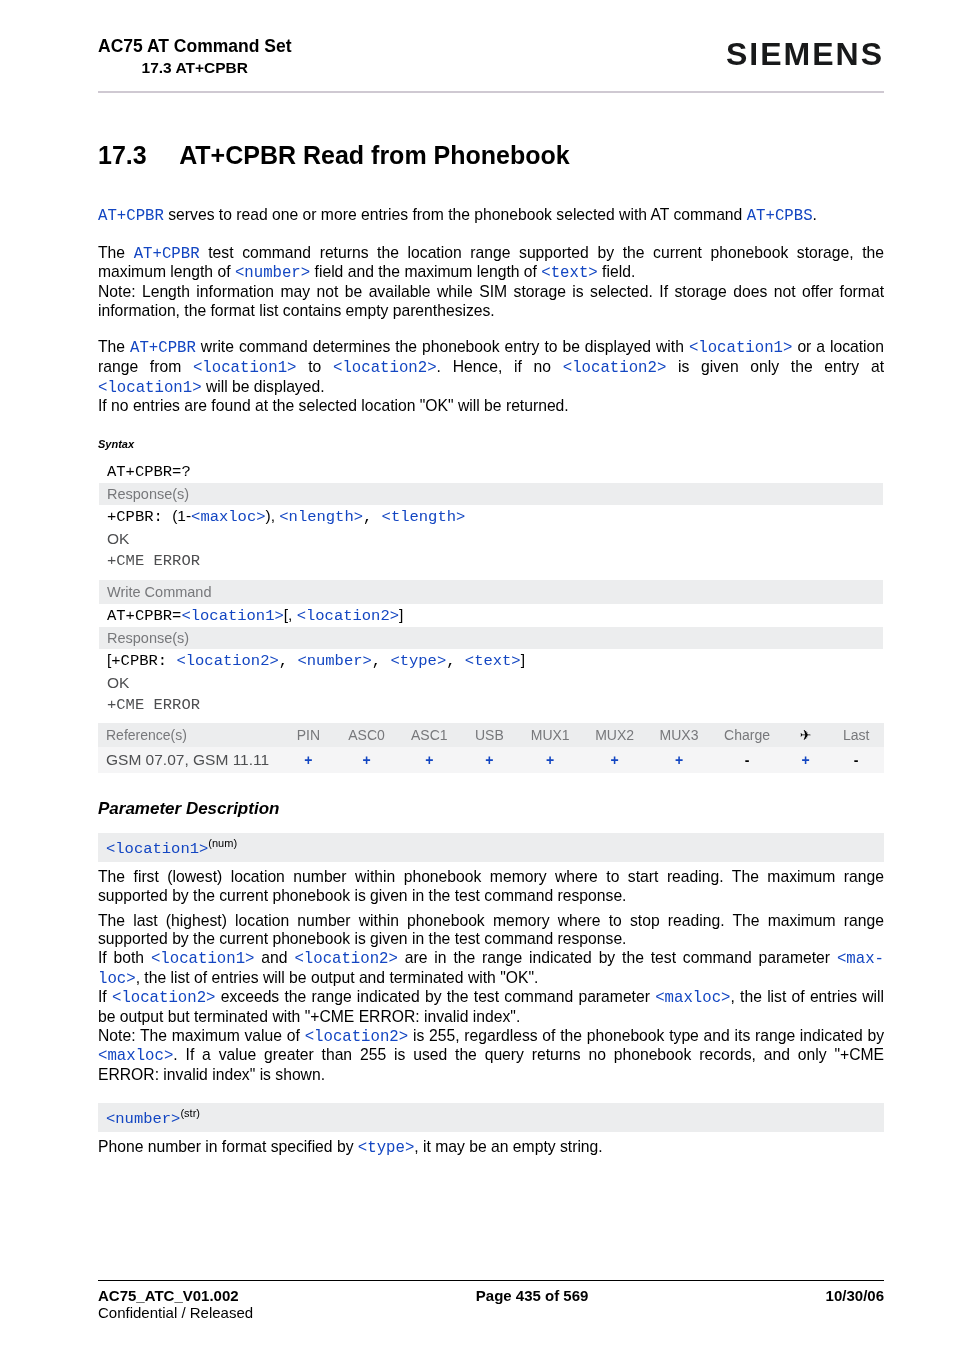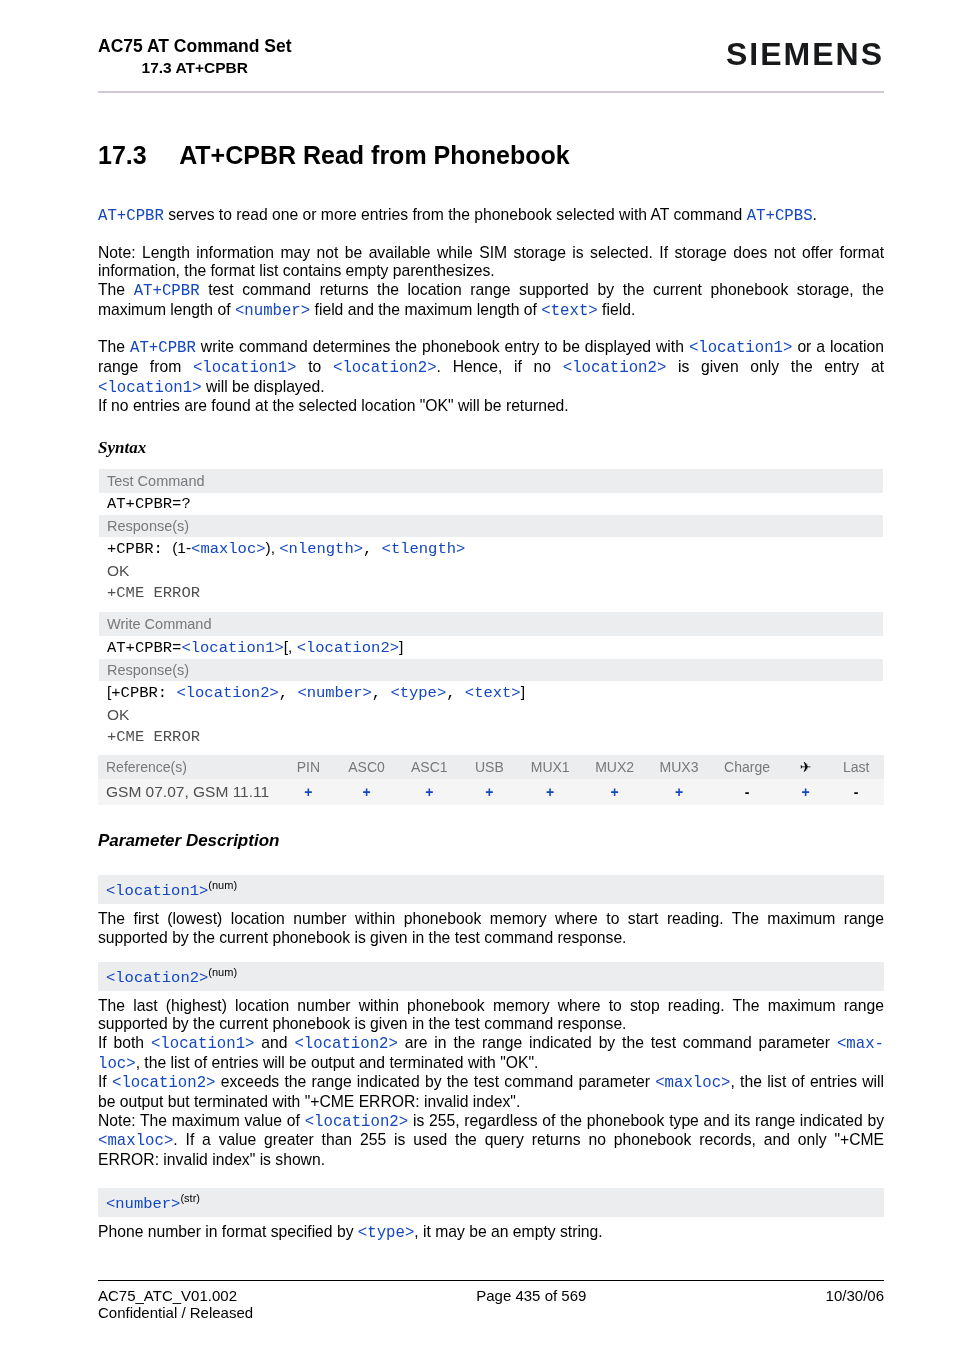--- a/index.html
+++ b/index.html
@@ -28,47 +28,47 @@
   .brand { font-weight: 800; font-size: 32px; letter-spacing: 2px; color: #18191a; font-family: Arial, sans-serif; }
   .thinrule { border: none; border-top: 2.5px solid #cfc9d2; margin: 14px 0 0 0; }
   .h1row { margin-top: 48px; }
   .h1num { font-weight: bold; font-size: 25px; display: inline-block; }
   .h1text { font-weight: bold; font-size: 25px; display: inline-block; margin-left: 28px; }
   .gap-after-h1 { height: 36px; }
   .body, .body p { font-size: 15.7px; line-height: 1.19; }
   .body p { margin: 0; }
   .just { text-align: justify; }
   .kw { font-family: "Courier New", Courier, monospace; color: #1346c2; }
-  .syntax-title { font-weight: bold; font-style: italic; font-size: 17px; margin-top: 22px; font-family: Liberation Serif, serif; }
+  .syntax-title { font-weight: bold; font-style: italic; font-size: 11px; margin-top: 22px; }
   .pd-title { font-weight: bold; font-style: italic; font-size: 17px; margin-top: 26px; }
   .block { margin-top: 10px; border: 1px solid #fff; }
   .greybar { background: #ecedee; color: #77787b; font-size: 14.5px; padding: 4px 6px 4px 8px; }
   .greybar-tight { background: #ecedee; color: #77787b; font-size: 14.5px; padding: 3px 6px 3px 8px; }
   .codeline { padding: 2px 6px 2px 8px; font-family: "Courier New", Courier, monospace; font-size: 15.5px; color: #000; }
   .codeline .kw { color: #1346c2; }
   .ok { color: #4e4f51; }
   .ref-table { width: 100%; border-collapse: collapse; font-size: 14px; margin-top: 6px; }
   .ref-table td, .ref-table th { padding: 4px 12px; }
   .ref-hdr { background: #ecedee; color: #77787b; }
   .ref-row2 { background: #f5f5f6; }
   .ref-cell-left { text-align: left; padding-left: 8px !important; width: 360px; }
   .ref-c { text-align: center; width: 44px; }
   .plus { color: #1346c2; font-weight: bold; }
   .dash { color: #000; font-weight: bold; }
   .arrow { color: #000; }
-  .param-bar { background: #ecedee; padding: 4px 6px 4px 8px; margin-top: 24px; font-size: 15.5px; }
+  .param-bar { background: #ecedee; padding: 4px 6px 4px 8px; margin-top: 14px; font-size: 15.5px; }
   .param-bar .kw { color: #1346c2; font-family: "Courier New", Courier, monospace; }
   .sup { font-size: 11px; vertical-align: super; }
   .para-block p { margin: 0; font-size: 15.7px; line-height: 1.19; }
   .footer {
     position: absolute; left: 98px; right: 70px; bottom: 30px;
     font-size: 15px;
   }
   .footer-rule { border: none; border-top: 1.6px solid #000; margin: 0 0 6px 0; }
-  .footer-row { display: flex; justify-content: space-between; }
+  .footer-row { display: flex; justify-content: space-between; font-weight: bold; }
   .v18 { height: 18px; }
   .v6 { height: 6px; }
 </style>
 </head>
 <body>
 
 <div class="page">
   <div class="header-row">
     <div>
       <div class="header-left-1">AC75 AT Command Set</div>
@@ -82,35 +82,34 @@
     <span class="h1num">17.3</span>
     <span class="h1text">AT+CPBR   Read from Phonebook</span>
   </div>
   <div class="gap-after-h1"></div>
 
   <div class="body">
     <p class="just">
       <span class="kw">AT+CPBR</span><span> serves to read one or more entries from the phonebook selected with AT command </span><span class="kw">AT+CPBS</span><span>.</span>
     </p>
     <div class="v18"></div>
+    <p class="just">
+      <span>The </span><span class="kw">AT+CPBR</span><span> test command returns the location range supported by the current phonebook storage, the maximum length of </span><span class="kw">&lt;number&gt;</span><span> field and the maximum length of </span><span class="kw">&lt;text&gt;</span><span> field.</span>
+    </p>
     <p class="just">Note: Length information may not be available while SIM storage is selected. If storage does not offer format information, the format list contains empty parenthesizes.</p>
-    <p class="just">
-      <span>The </span><span class="kw">AT+CPBR</span><span> test command returns the location range supported by the current phonebook storage, the maximum length of </span><span class="kw">&lt;number&gt;</span><span> field and the maximum length of </span><span class="kw">&lt;text&gt;</span><span> field.</span>
-    </p>
     <div class="v18"></div>
     <p class="just">
       <span>The </span><span class="kw">AT+CPBR</span><span> write command determines the phonebook entry to be displayed with </span><span class="kw">&lt;location1&gt;</span><span> or a location range from </span><span class="kw">&lt;location1&gt;</span><span> to </span><span class="kw">&lt;location2&gt;</span><span>. Hence, if no </span><span class="kw">&lt;location2&gt;</span><span> is given only the entry at </span><span class="kw">&lt;location1&gt;</span><span> will be displayed.</span>
     </p>
     <p>If no entries are found at the selected location "OK" will be returned.</p>
   </div>
 
   <div class="syntax-title">Syntax</div>
 
   <div class="block">
-    <div class="greybar">Test Command</div>
     <div class="codeline" style="color:#000;">AT+CPBR=?</div>
     <div class="greybar-tight">Response(s)</div>
     <div class="codeline">
       <span>+CPBR: </span><span style="font-family:Arial;">(1-</span><span class="kw">&lt;maxloc&gt;</span><span style="font-family:Arial;">), </span><span class="kw">&lt;nlength&gt;</span><span>, </span><span class="kw">&lt;tlength&gt;</span>
     </div>
     <div class="codeline ok" style="font-family:Arial;">OK</div>
     <div class="codeline ok">+CME ERROR</div>
   </div>
 
   <div class="block" style="margin-top:6px;">
@@ -160,23 +159,20 @@
   <div class="pd-title">Parameter Description</div>
 
   <div class="param-bar">
     <span class="kw">&lt;location1&gt;</span><span class="sup" style="font-family:Arial;">(num)</span>
   </div>
   <div class="v6"></div>
   <div class="para-block">
     <p class="just">The first (lowest) location number within phonebook memory where to start reading. The maximum range supported by the current phonebook is given in the test command response.</p>
   </div>
 
-  <div class="param-bar" style="margin-top:14px;">
-    <span class="kw">&lt;location2&gt;</span><span class="sup" style="font-family:Arial;">(num)</span>
-  </div>
   <div class="v6"></div>
   <div class="para-block">
     <p class="just">The last (highest) location number within phonebook memory where to stop reading. The maximum range supported by the current phonebook is given in the test command response.</p>
     <p class="just">
       <span>If both </span><span class="kw">&lt;location1&gt;</span><span> and </span><span class="kw">&lt;location2&gt;</span><span> are in the range indicated by the test command parameter </span><span class="kw">&lt;max-loc&gt;</span><span>, the list of entries will be output and terminated with "OK".</span>
     </p>
     <p class="just">
       <span>If </span><span class="kw">&lt;location2&gt;</span><span> exceeds the range indicated by the test command parameter </span><span class="kw">&lt;maxloc&gt;</span><span>, the list of entries will be output but terminated with "+CME ERROR: invalid index".</span>
     </p>
     <p class="just">

